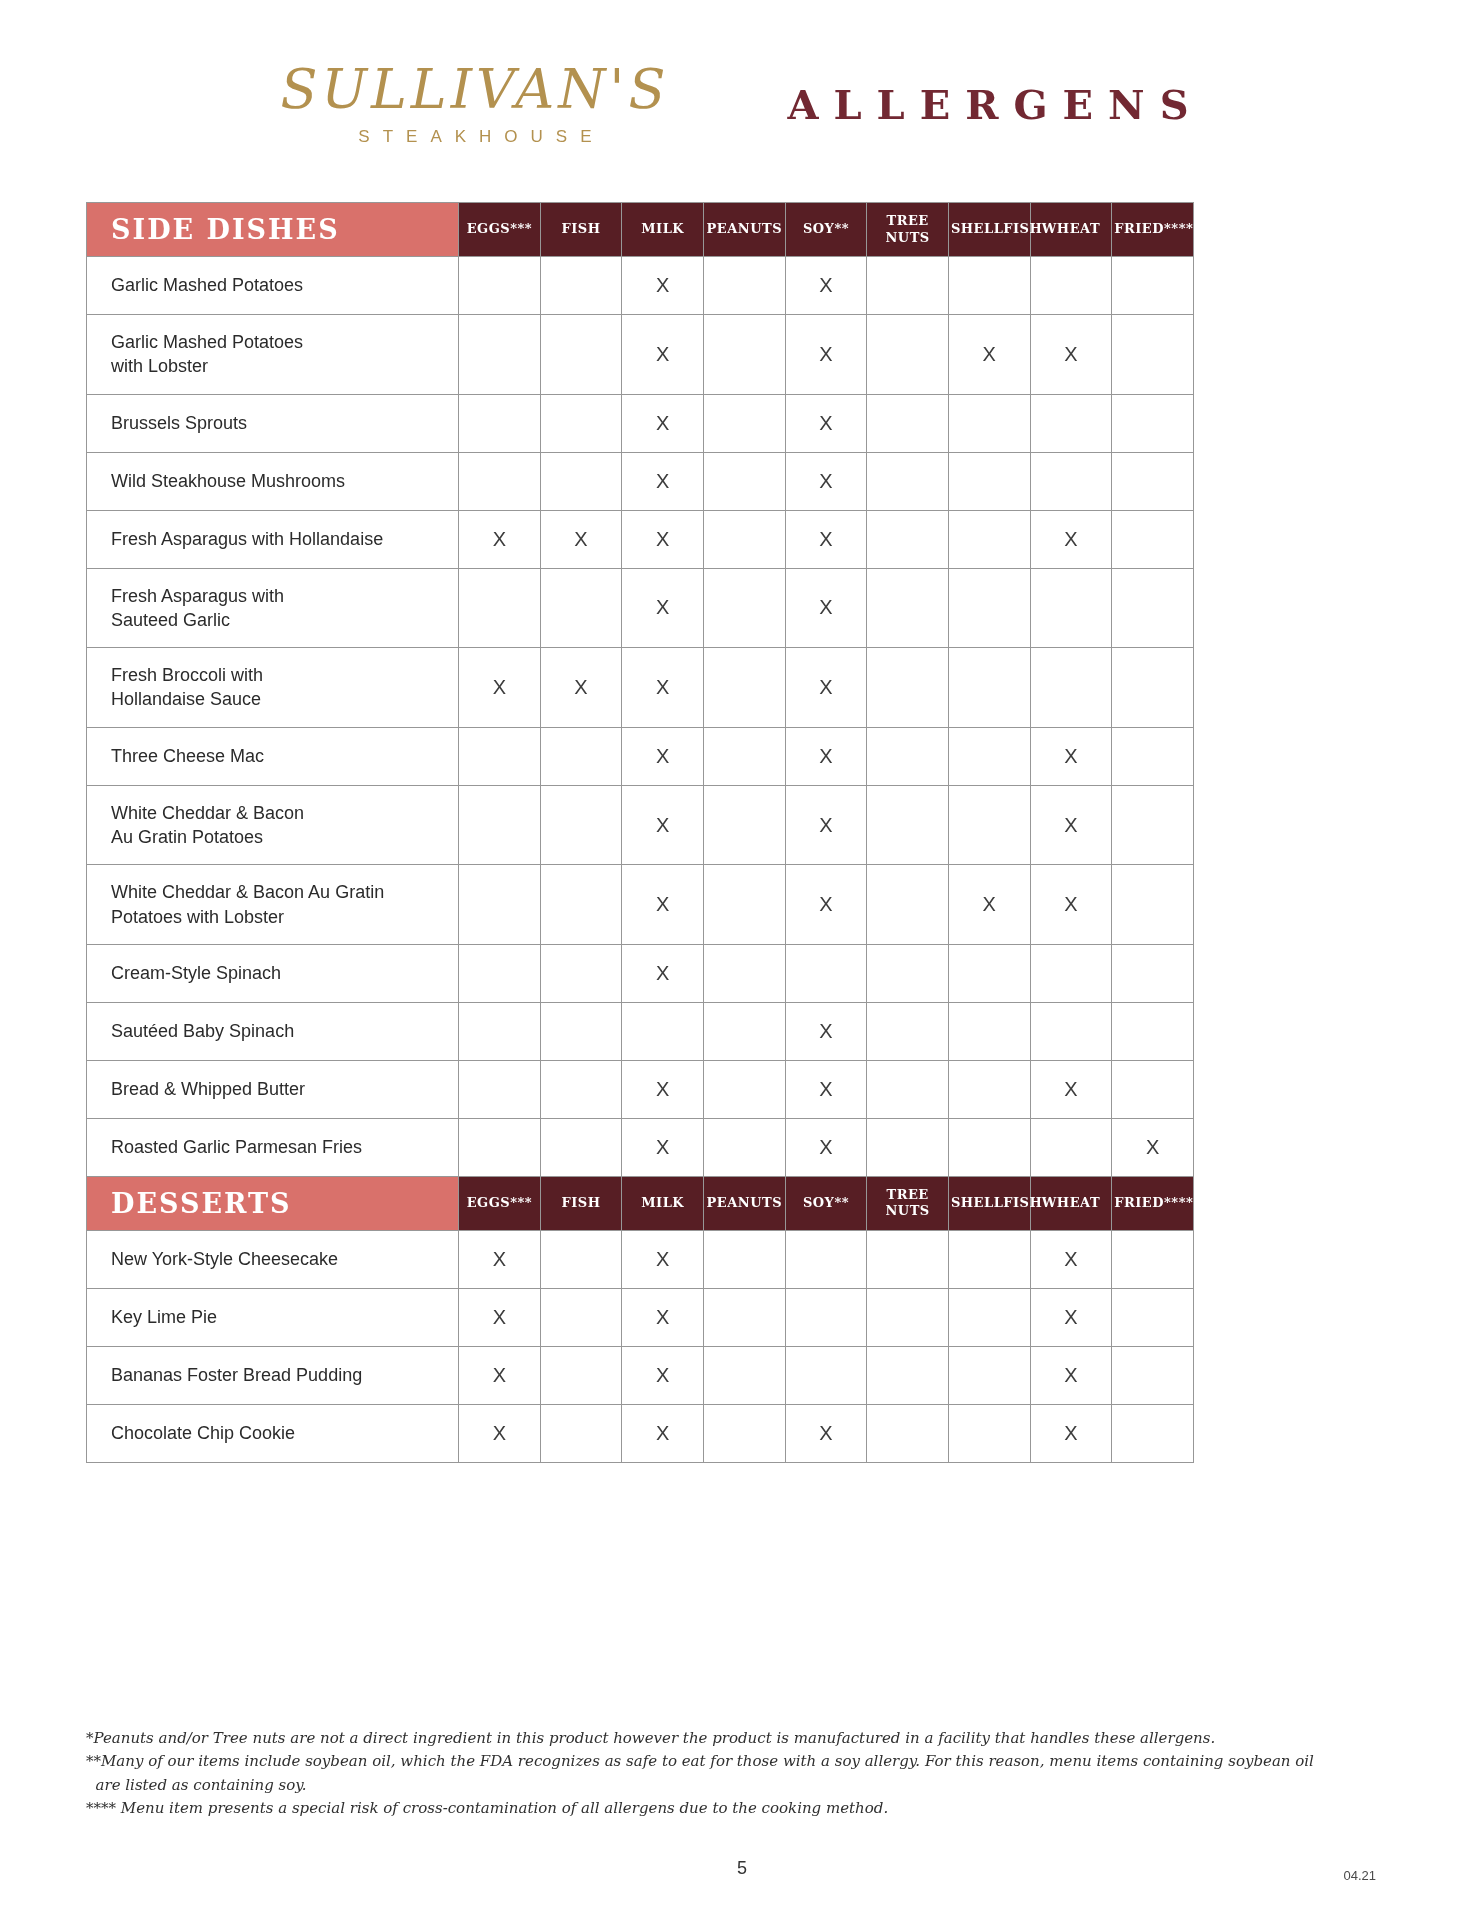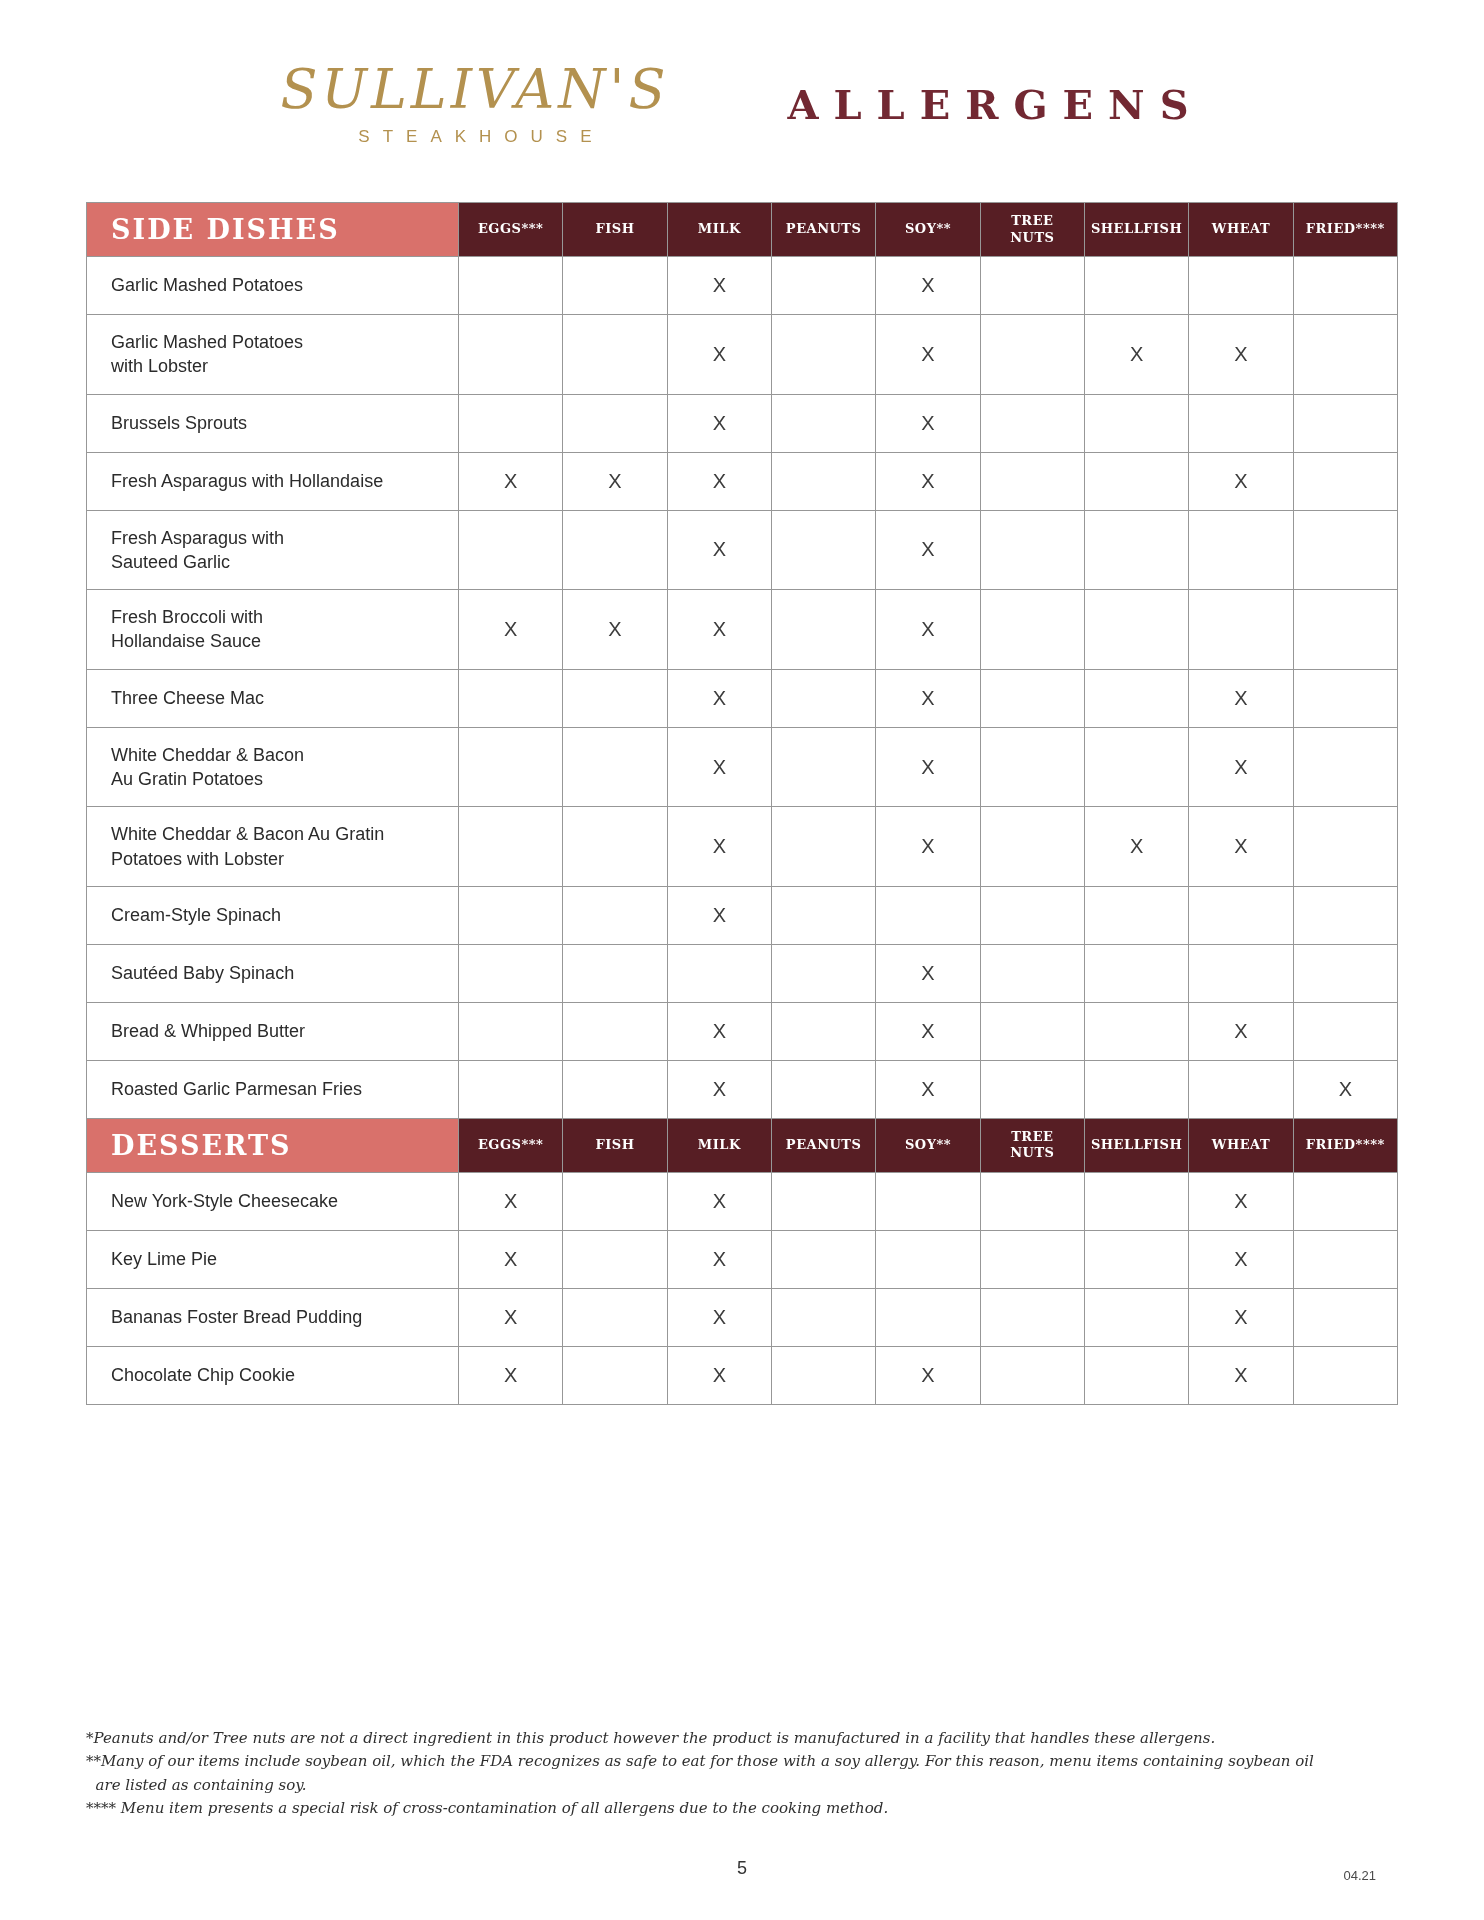--- a/index.html
+++ b/index.html
@@ -38,21 +38,21 @@
     font-family:"DejaVu Serif", serif;
     font-weight:bold;
     font-size:40px;
     color:#722832;
     letter-spacing:15px;
   }
 
   
   .allergen-table {
     position:absolute; top:202px; left:86px;
-    width:1312px;
+    width:1108px;
     border-collapse:collapse;
     table-layout:fixed;
   }
   .allergen-table td {
     border:1px solid #979797;
     vertical-align:middle;
   }
   .section-title-cell {
     width:372px;
     background:#d9716b;
@@ -174,20 +174,32 @@
           <td class="mark-cell"></td>
           <td class="mark-cell">X</td>
           <td class="mark-cell"></td>
           <td class="mark-cell">X</td>
           <td class="mark-cell"></td>
           <td class="mark-cell"></td>
           <td class="mark-cell"></td>
           <td class="mark-cell"></td>
         </tr>
         <tr>
+          <td class="dish-cell">Wild Steakhouse Mushrooms</td>
+          <td class="mark-cell"></td>
+          <td class="mark-cell"></td>
+          <td class="mark-cell">X</td>
+          <td class="mark-cell"></td>
+          <td class="mark-cell">X</td>
+          <td class="mark-cell"></td>
+          <td class="mark-cell"></td>
+          <td class="mark-cell"></td>
+          <td class="mark-cell"></td>
+        </tr>
+        <tr>
           <td class="dish-cell">Fresh Asparagus with Hollandaise</td>
           <td class="mark-cell">X</td>
           <td class="mark-cell">X</td>
           <td class="mark-cell">X</td>
           <td class="mark-cell"></td>
           <td class="mark-cell">X</td>
           <td class="mark-cell"></td>
           <td class="mark-cell"></td>
           <td class="mark-cell">X</td>
           <td class="mark-cell"></td>

